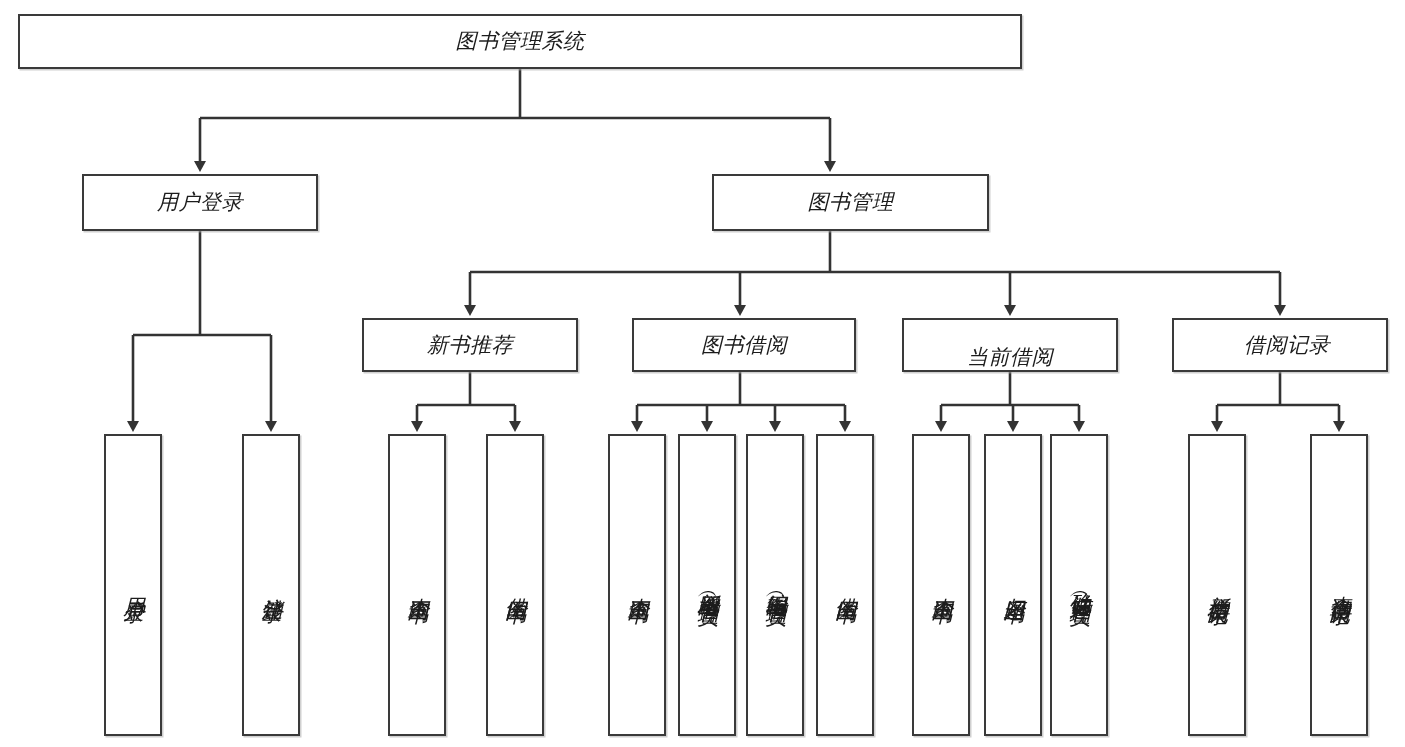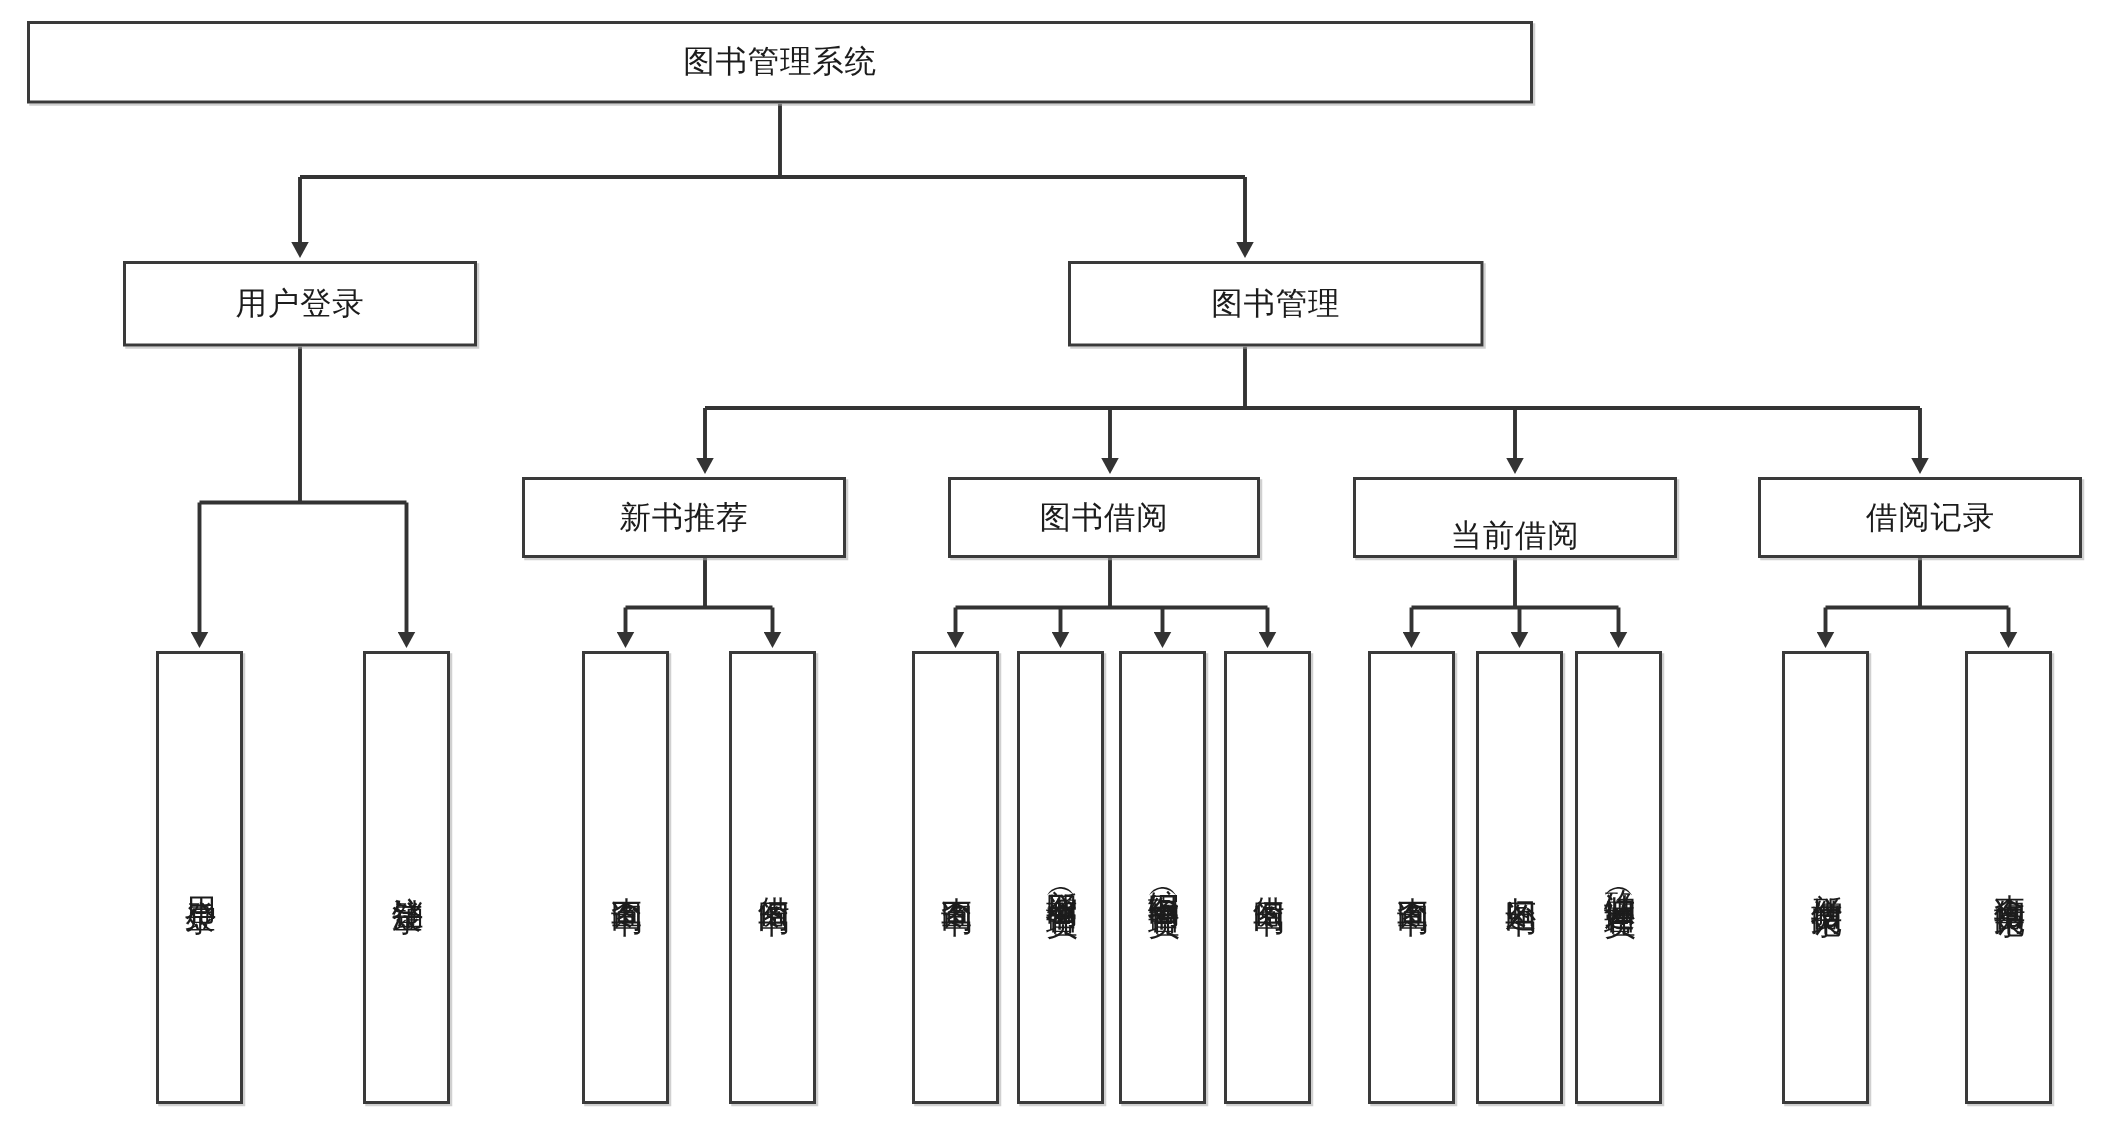--- a/index.html
+++ b/index.html
@@ -11,20 +11,21 @@
   body {
     font-family: "DejaVu Sans", "Liberation Sans", sans-serif;
     color: #1a1a1a;
   }
   #canvas {
     position: relative;
     width: 1405px;
     height: 747px;
     background: #ffffff;
     overflow: hidden;
+    font-style: italic;
   }
   #wires {
     position: absolute;
     left: 0;
     top: 0;
     width: 1405px;
     height: 747px;
     pointer-events: none;
   }
   .node {
@@ -126,24 +127,24 @@
   <div id="node-layer">
       <div class="node h" style="left: 18px; top: 14px; width: 1004px; height: 55px;">
         <span class="node-label">图书管理系统</span>
       </div>
       <div class="node h" style="left: 82px; top: 174px; width: 236px; height: 57px;">
         <span class="node-label">用户登录</span>
       </div>
       <div class="node h" style="left: 712px; top: 174px; width: 277px; height: 57px;">
         <span class="node-label">图书管理</span>
       </div>
-      <div class="node h" style="left: 348px; top: 318px; width: 216px; height: 54px;">
+      <div class="node h" style="left: 362px; top: 318px; width: 216px; height: 54px;">
         <span class="node-label">新书推荐</span>
       </div>
-      <div class="node h" style="left: 632px; top: 318px; width: 208px; height: 54px;">
+      <div class="node h" style="left: 632px; top: 318px; width: 224px; height: 54px;">
         <span class="node-label">图书借阅</span>
       </div>
       <div class="node h" style="left: 902px; top: 318px; width: 216px; height: 54px; align-items: flex-end;">
         <span class="node-label">当前借阅</span>
       </div>
       <div class="node h" style="left: 1172px; top: 318px; width: 216px; height: 54px; padding-left: 14px;">
         <span class="node-label">借阅记录</span>
       </div>
       <div class="node v" style="left: 104px; top: 434px; width: 58px; height: 302px;">
         <span class="node-label">用户登录</span>

